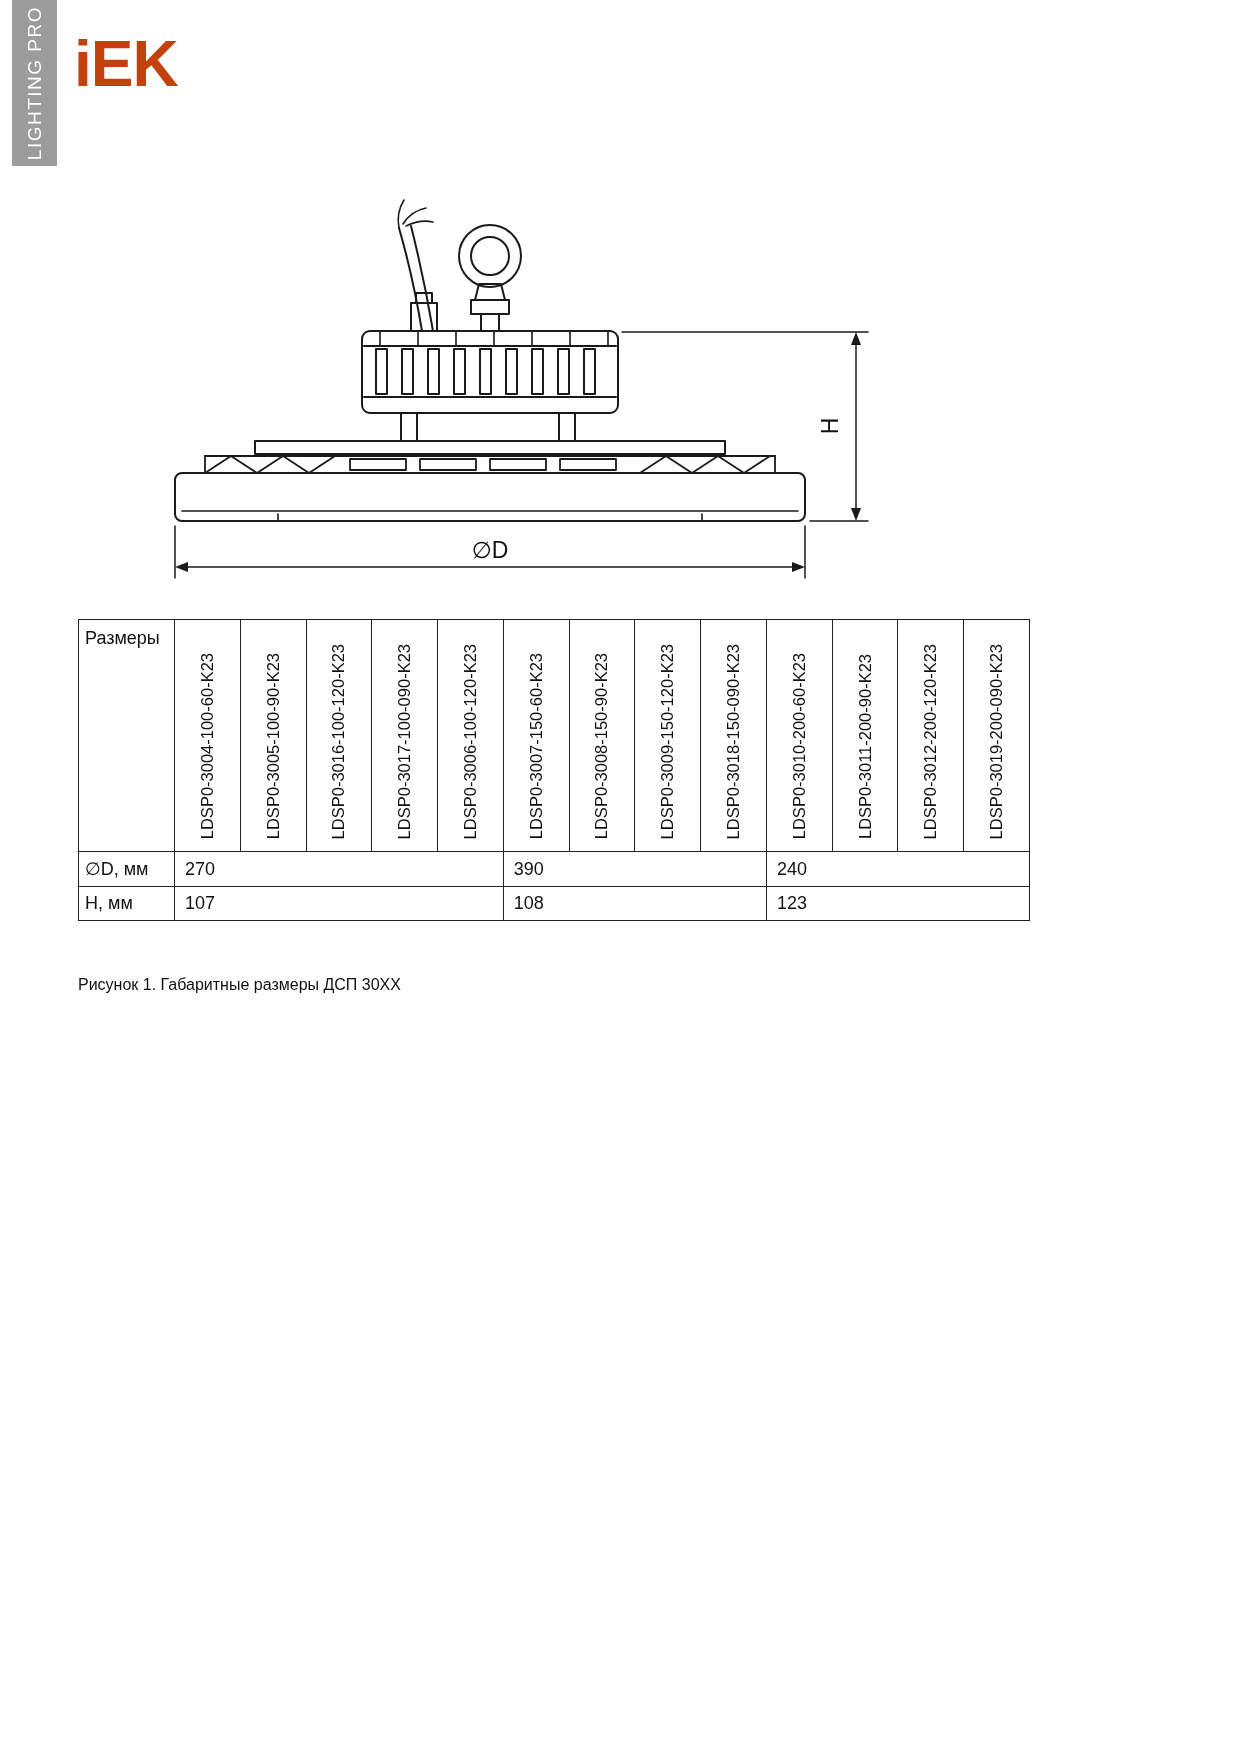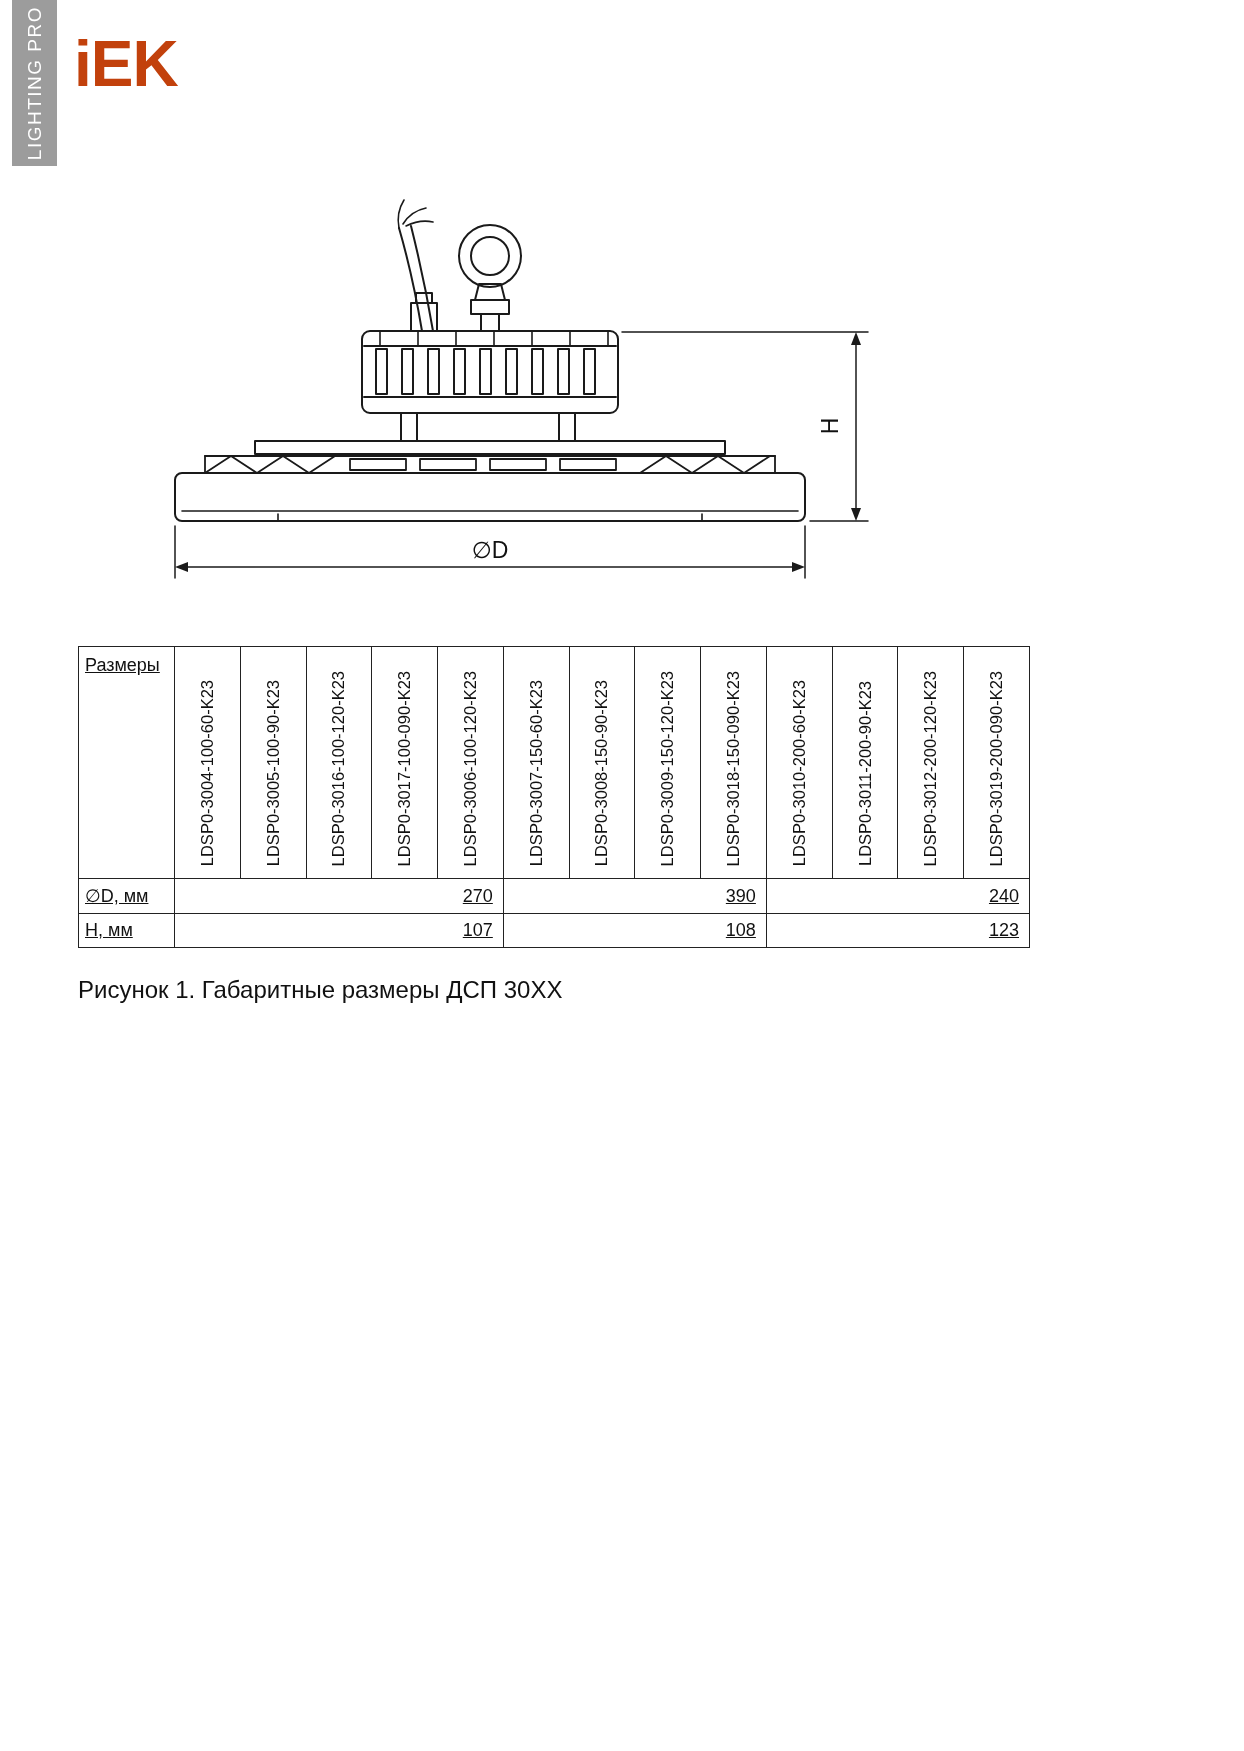--- a/index.html
+++ b/index.html
@@ -14,31 +14,31 @@
                      font-size:19px; letter-spacing:1.5px; white-space:nowrap; }
 
   .logo { position:absolute; left:74px; top:32px; font-size:64px; font-weight:bold;
           color:#c2410c; line-height:1; letter-spacing:-1px; }
 
   
   .drawing { position:absolute; left:170px; top:196px; }
   .drawing text { font-family:"Liberation Sans", sans-serif; font-size:23px; fill:#111; }
 
   
-  .dims-table { position:absolute; left:78px; top:646px; width:952px; border-collapse:collapse;
-                table-layout:fixed;text-decoration:underline; }
+  .dims-table { position:absolute; left:78px; top:619px; width:952px; border-collapse:collapse;
+                table-layout:fixed; }
   .dims-table th, .dims-table td { border:1.5px solid #222; font-weight:normal; }
   th.corner { width:96px; vertical-align:top; text-align:left; padding:8px 6px; font-size:18px; }
   th.model  { height:232px; vertical-align:bottom; text-align:center; padding-bottom:8px; }
   th.model .vert { writing-mode:vertical-rl; transform:rotate(180deg); font-size:16.5px;
                    white-space:nowrap; display:inline-block; }
   td.rowlabel { padding:6px 6px; font-size:18px; height:30px; }
-  td.val { padding:6px 10px; font-size:18px; text-align:right; }
+  td.val { padding:6px 10px; font-size:18px; text-align:left; }
 
-  .caption { position:absolute; left:78px; top:976px; font-size:24px; }
+  .caption { position:absolute; left:78px; top:976px; font-size:16px; }
 </style>
 </head>
 <body>
 
 <div class="page">
 
   <div class="brand-band">
     <span>LIGHTING PRO</span>
   </div>
 

